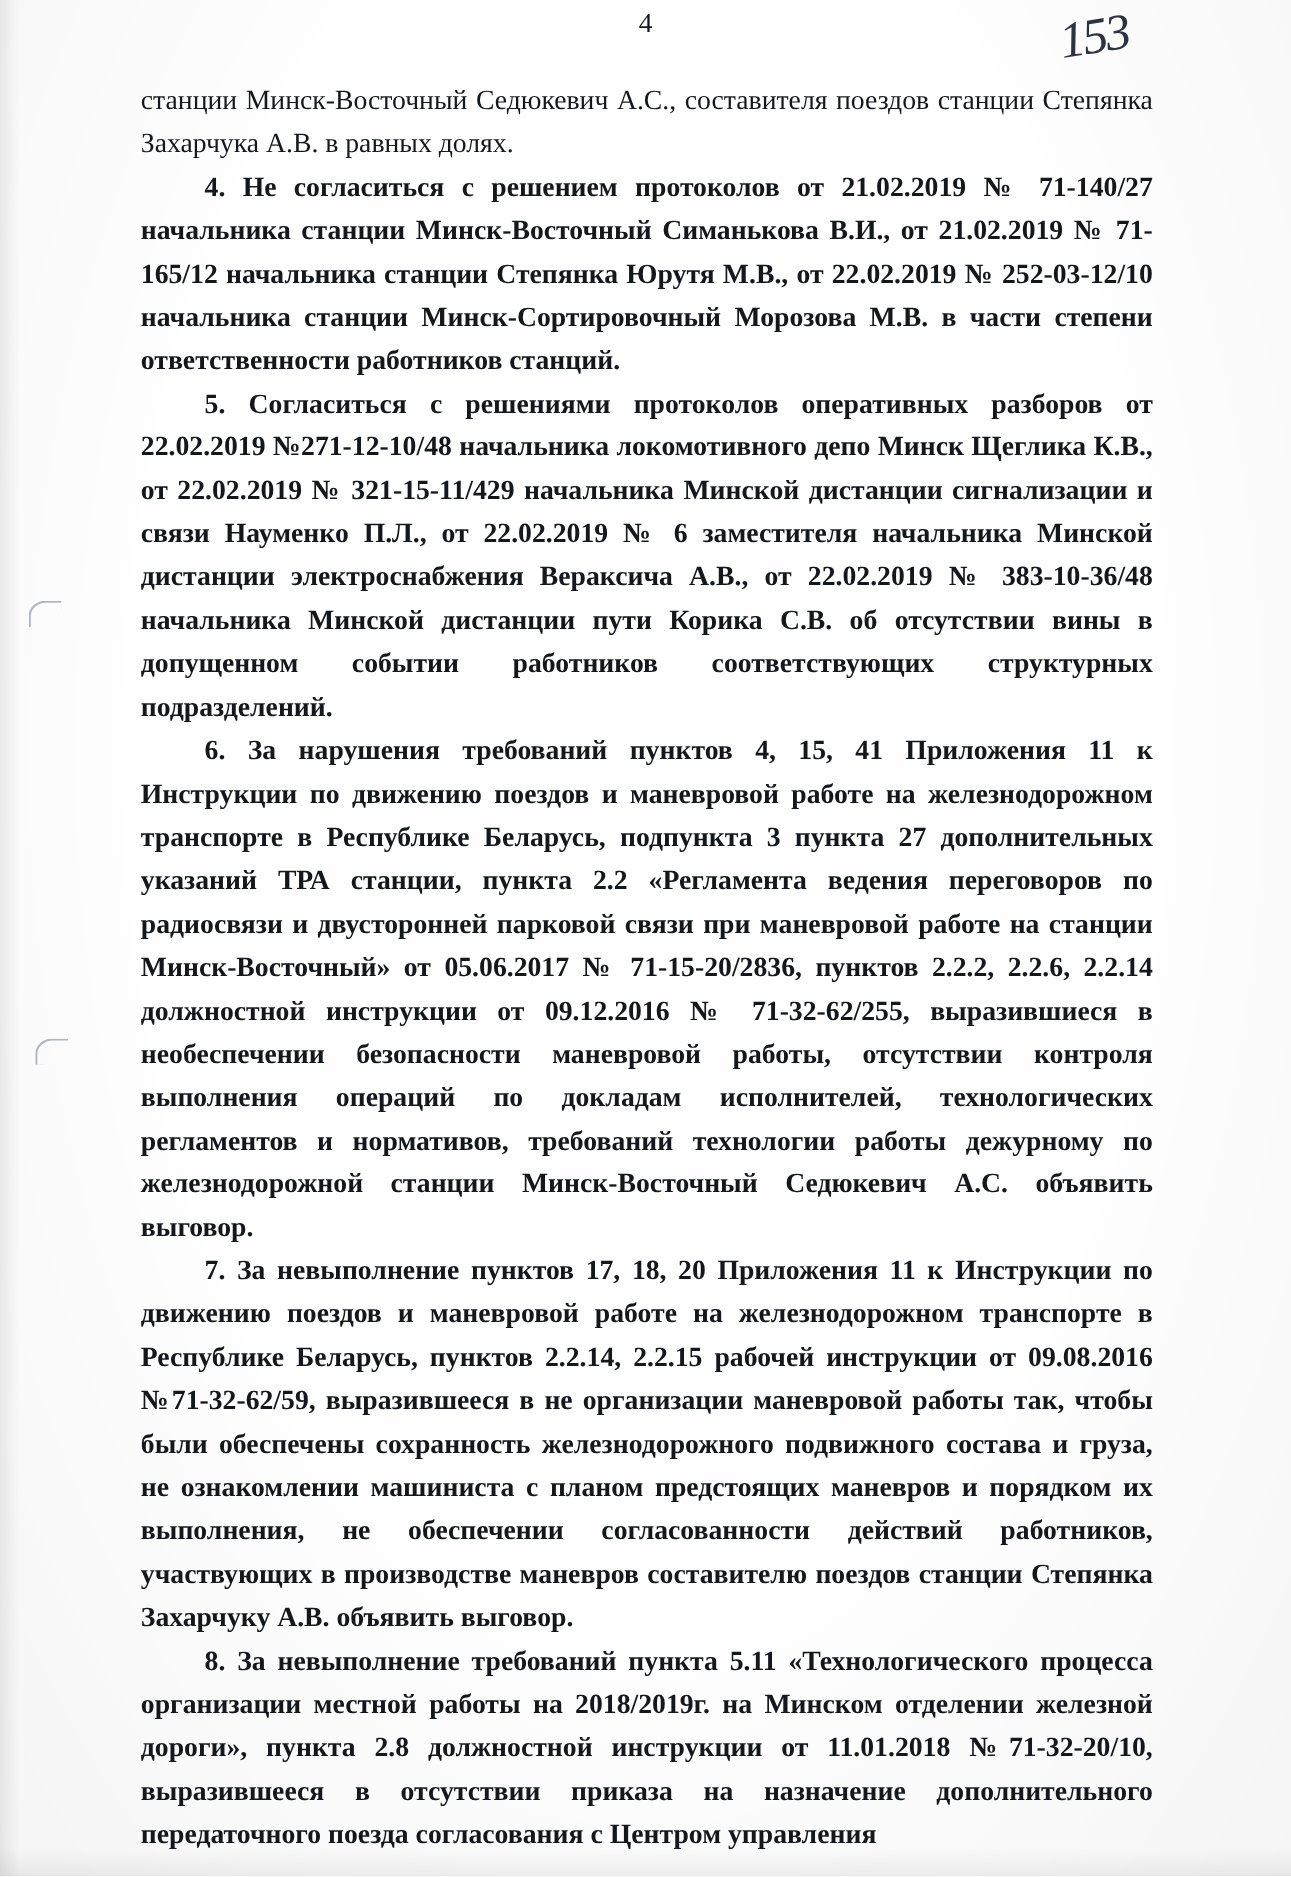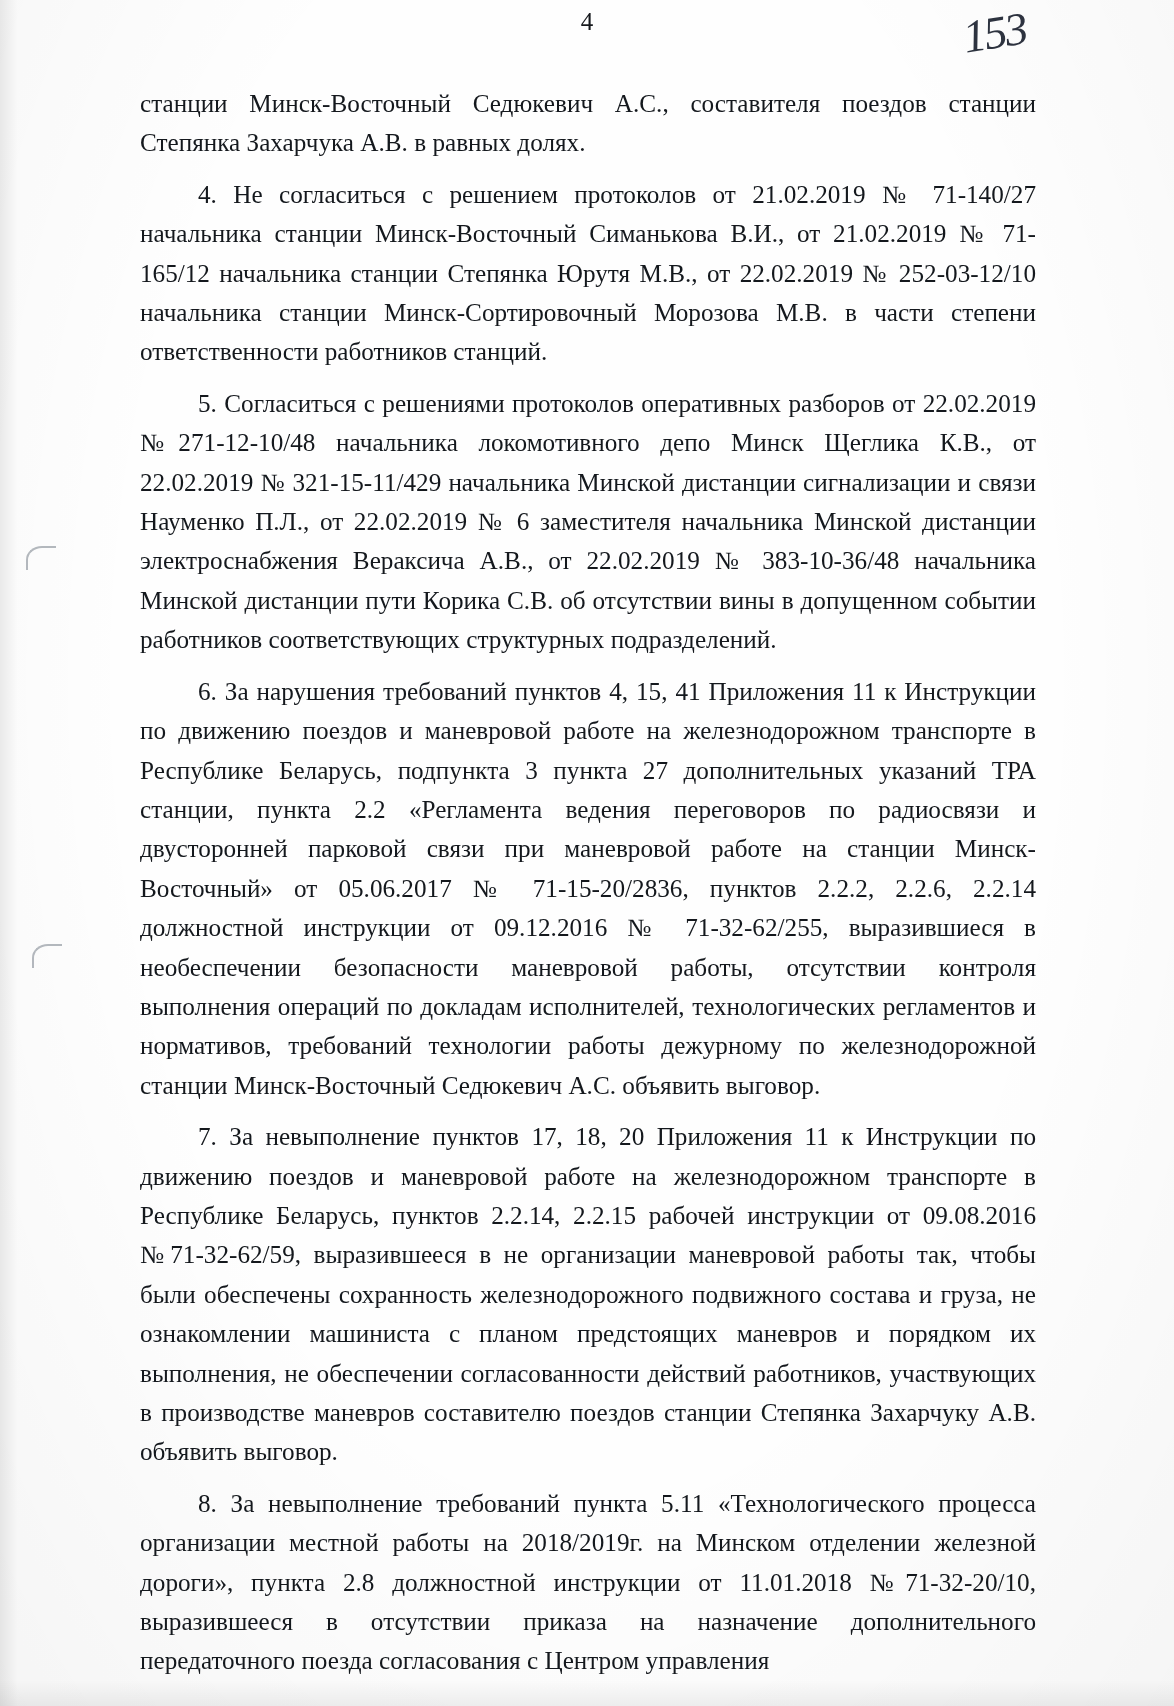--- a/index.html
+++ b/index.html
@@ -58,25 +58,26 @@
     left: 128px;
     top: 72px;
     width: 920px;
     font-size: 25.2px;
     line-height: 39.4px;
     text-align: justify;
     text-justify: inter-word;
     color: #14181d;
   }
   .body-text p {
-    margin: 12px;
+    margin: 0;
     text-indent: 0;
   }
   .body-text p.indent {
     text-indent: 58px;
+    font-weight: bold;
   }
   .punch-mark {
     position: absolute;
     width: 28px;
     height: 22px;
     border-left: 2px solid #8d949c;
     border-top: 2px solid #8d949c;
     border-top-left-radius: 16px 14px;
     opacity: 0.65;
   }

